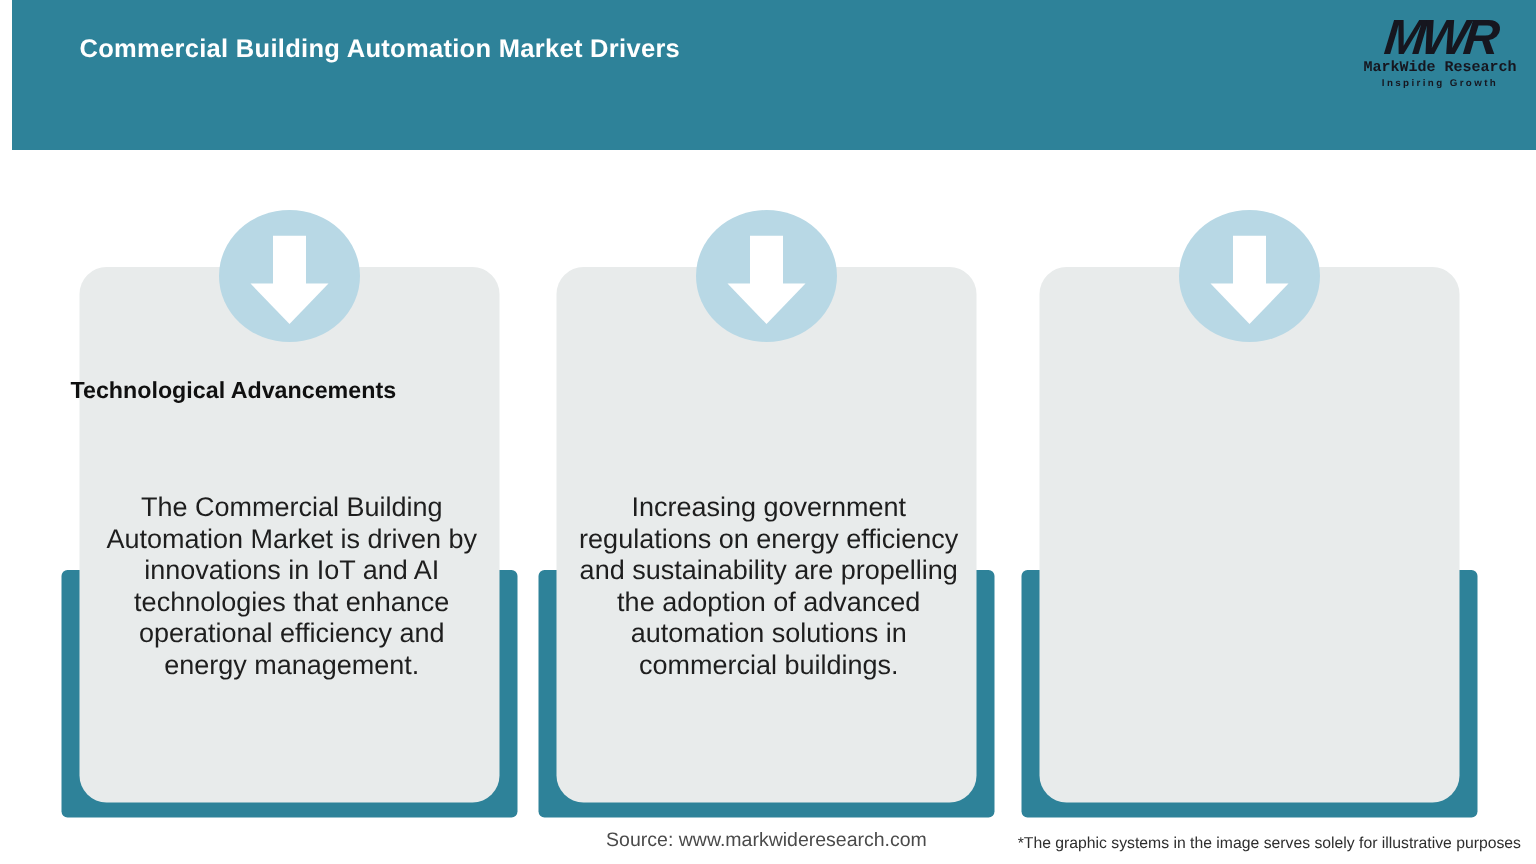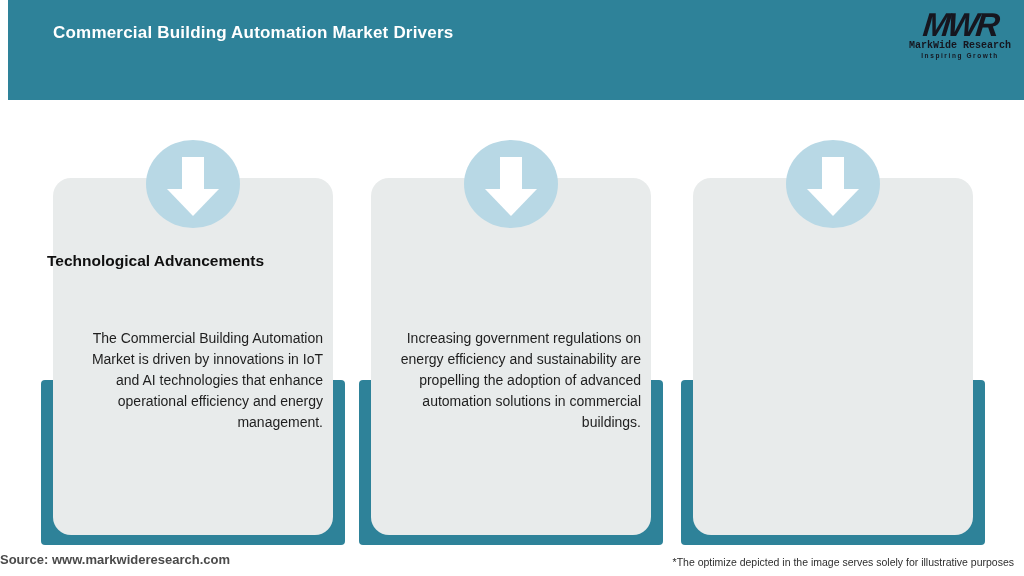--- a/index.html
+++ b/index.html
@@ -56,28 +56,29 @@
   }
   .badge svg { margin-top:17px; display:block; }
 
   .card-title {
     position:absolute; top:112px; left:6px; right:6px;
     text-align:left;
     font-size:15.5px; font-weight:bold; color:#101010;
   }
   .card-desc {
     position:absolute; top:188px; left:25px; right:22px;
-    font-size:14px; line-height:21px; color:#1E1E1E;
-    text-align:right;
+    font-size:18px; line-height:21px; color:#1E1E1E;
+    text-align:center;
   }
 
   
   .footer-source {
     position:absolute; left:0; top:552px; width:1010px;
-    font-size:13px; font-weight:bold; color:#4A4A4A;
+    text-align:center;
+    font-size:13px; font-weight:normal; color:#4A4A4A;padding-left:12px;
   }
   .footer-disclaimer {
     position:absolute; right:10px; top:556px;
     font-size:10.5px; color:#2E2E2E;
   }
 </style>
 </head>
 <body>
 
 <div class="header">
@@ -119,13 +120,13 @@
   <div class="gray-panel"></div>
   <div class="badge">
     <svg width="54" height="60" viewBox="0 0 54 60">
       <rect x="16" y="0" width="22" height="33" fill="#ffffff"></rect>
       <polygon points="1,32 53,32 27,59" fill="#ffffff"></polygon>
     </svg>
   </div>
 </div>
 
 <div class="footer-source">Source: www.markwideresearch.com</div>
-<div class="footer-disclaimer">*The optimize depicted in the image serves solely for illustrative purposes</div>
+<div class="footer-disclaimer">*The graphic systems in the image serves solely for illustrative purposes</div>
 
 </body></html>

